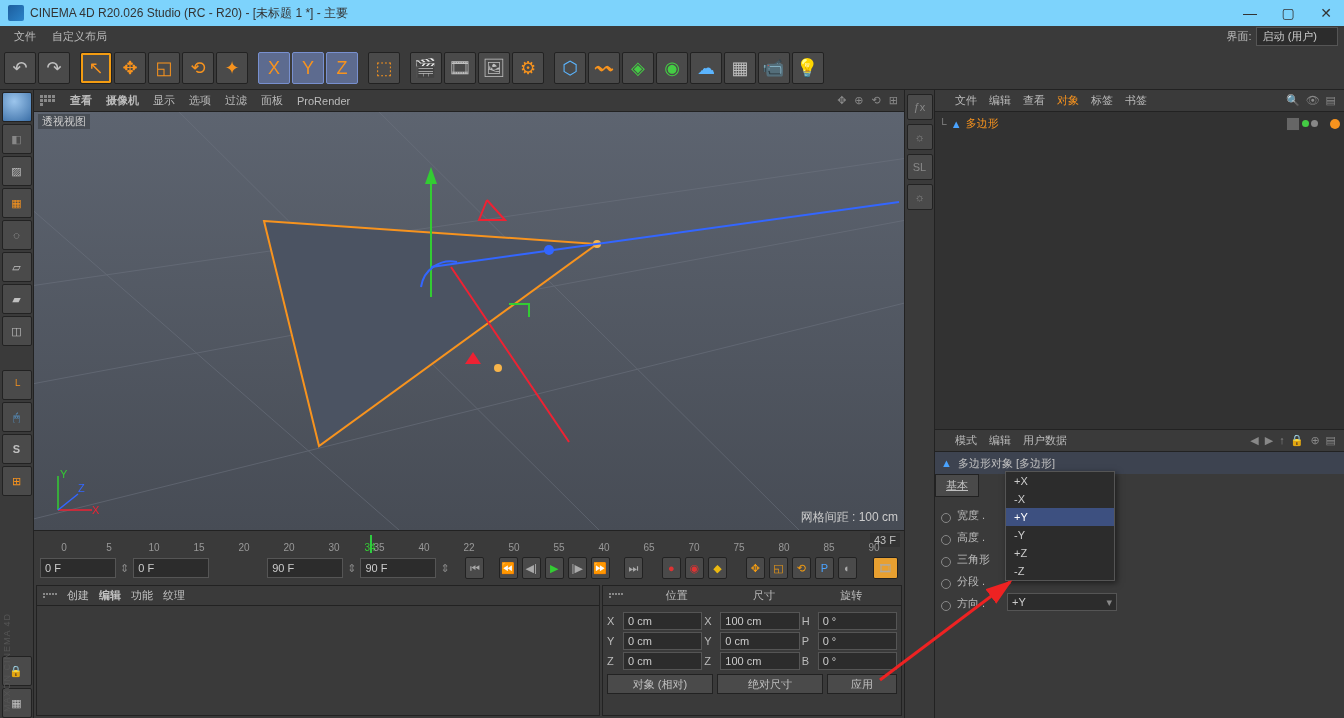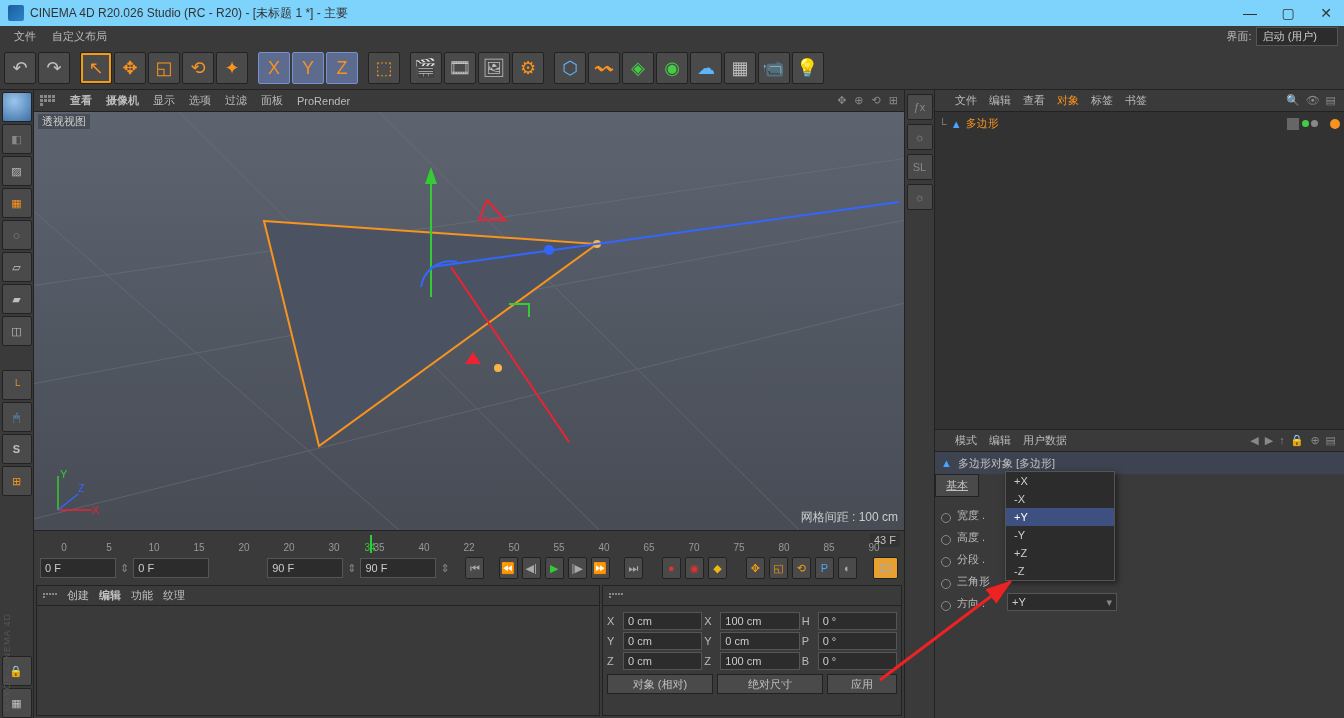--- a/index.html
+++ b/index.html
@@ -428,20 +428,25 @@
         <div class="panel coords">
           <div class="panel-hd">
             <div class="dots">
                 <i></i>
                 <i></i>
                 <i></i>
                 <i></i>
                 <i></i>
                 <i></i>
               </div>
+            <div class="coords-head" style="flex:1">
+              <span>位置</span>
+              <span>尺寸</span>
+              <span>旋转</span>
+            </div>
           </div>
           <div class="coords-body">
             <div class="coord-row">
               <span class="lab">X</span>
               <input value="0 cm" style="">
               <span class="lab">X</span>
               <input value="100 cm" style="">
               <span class="lab">H</span>
               <input value="0 °" style="">
             </div>
@@ -548,25 +553,25 @@
         <div class="attr-row">
           <span class="radio"></span>
           <span class="lab">宽度 .</span>
         </div>
         <div class="attr-row">
           <span class="radio"></span>
           <span class="lab">高度 .</span>
         </div>
         <div class="attr-row">
           <span class="radio"></span>
-          <span class="lab">分段 .</span>
+          <span class="lab">三角形</span>
         </div>
         <div class="attr-row">
           <span class="radio"></span>
-          <span class="lab">三角形</span>
+          <span class="lab">分段 .</span>
         </div>
         <div class="attr-row">
           <span class="radio"></span>
           <span class="lab">方向 .</span>
           <div class="val">
               <span>+Y</span>
               <span style="margin-left:auto;color:#888">▾</span>
             </div>
         </div>
       </div>

